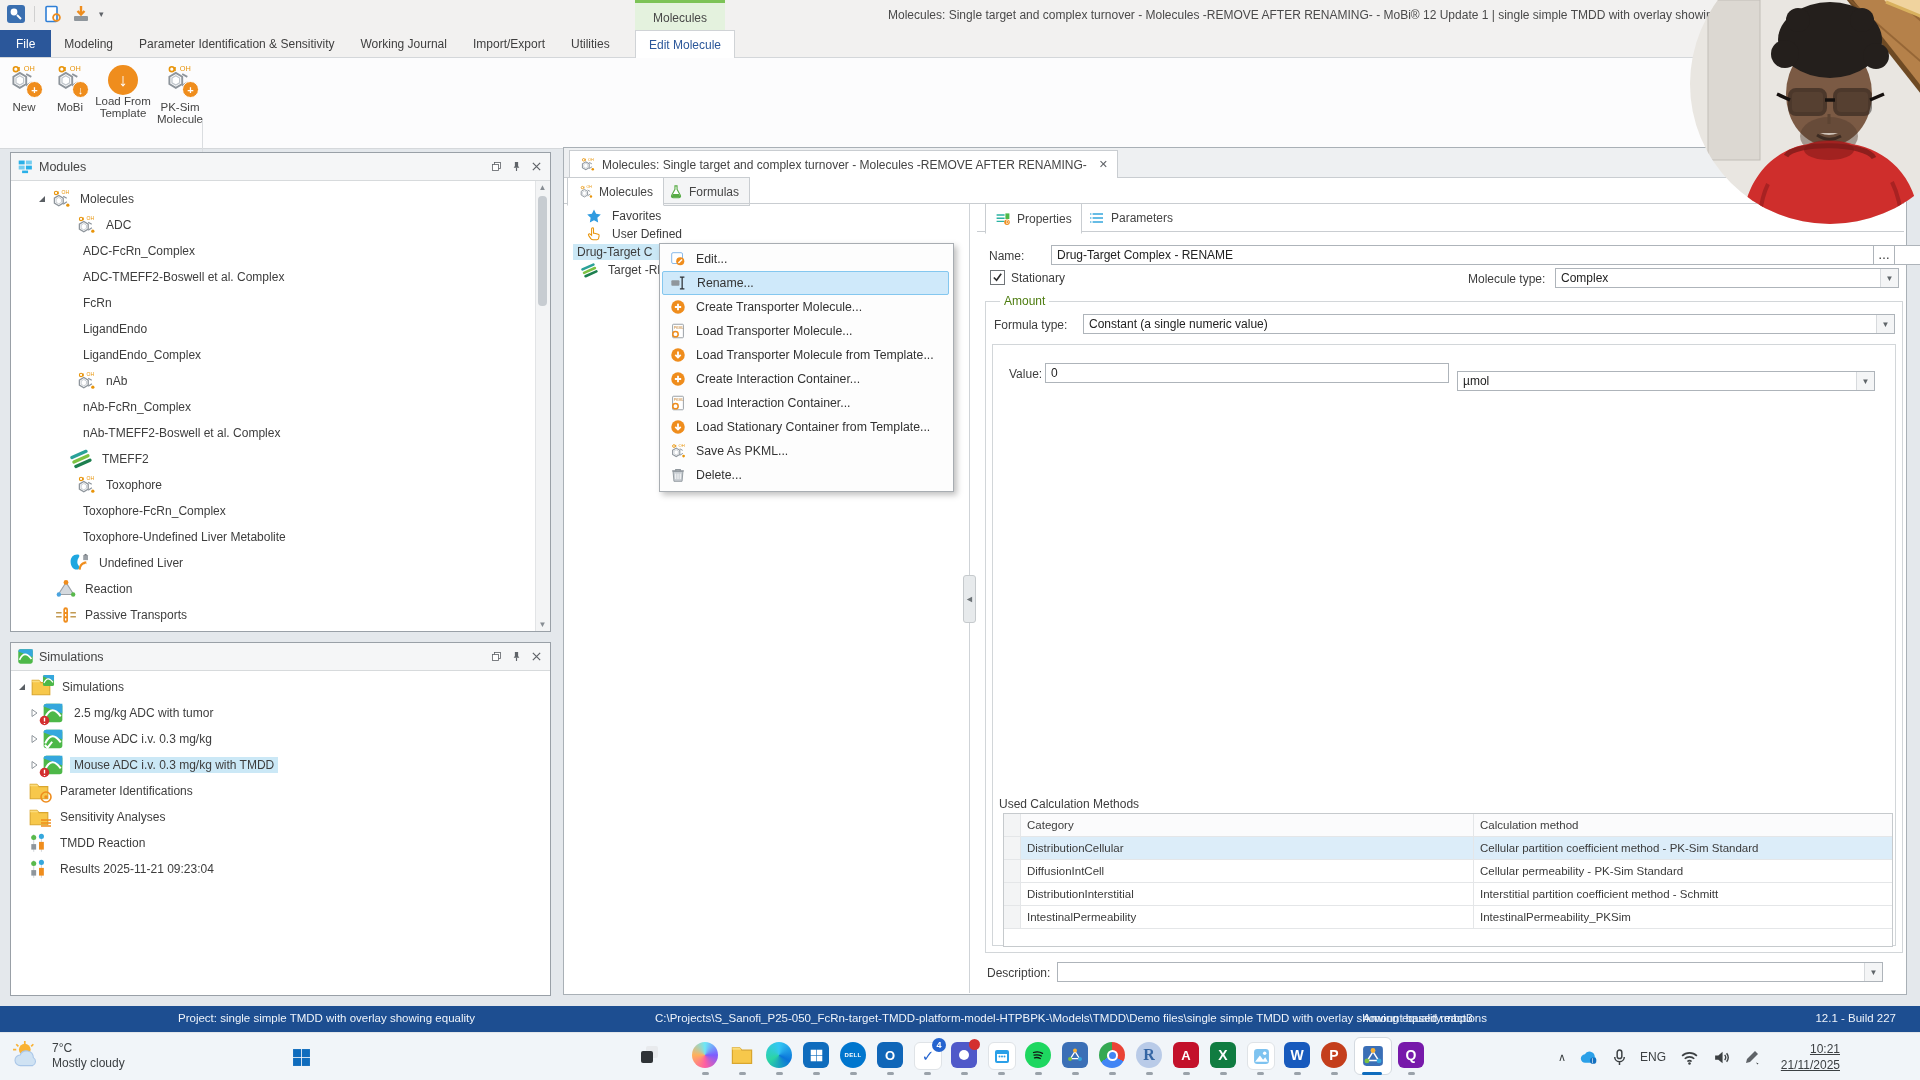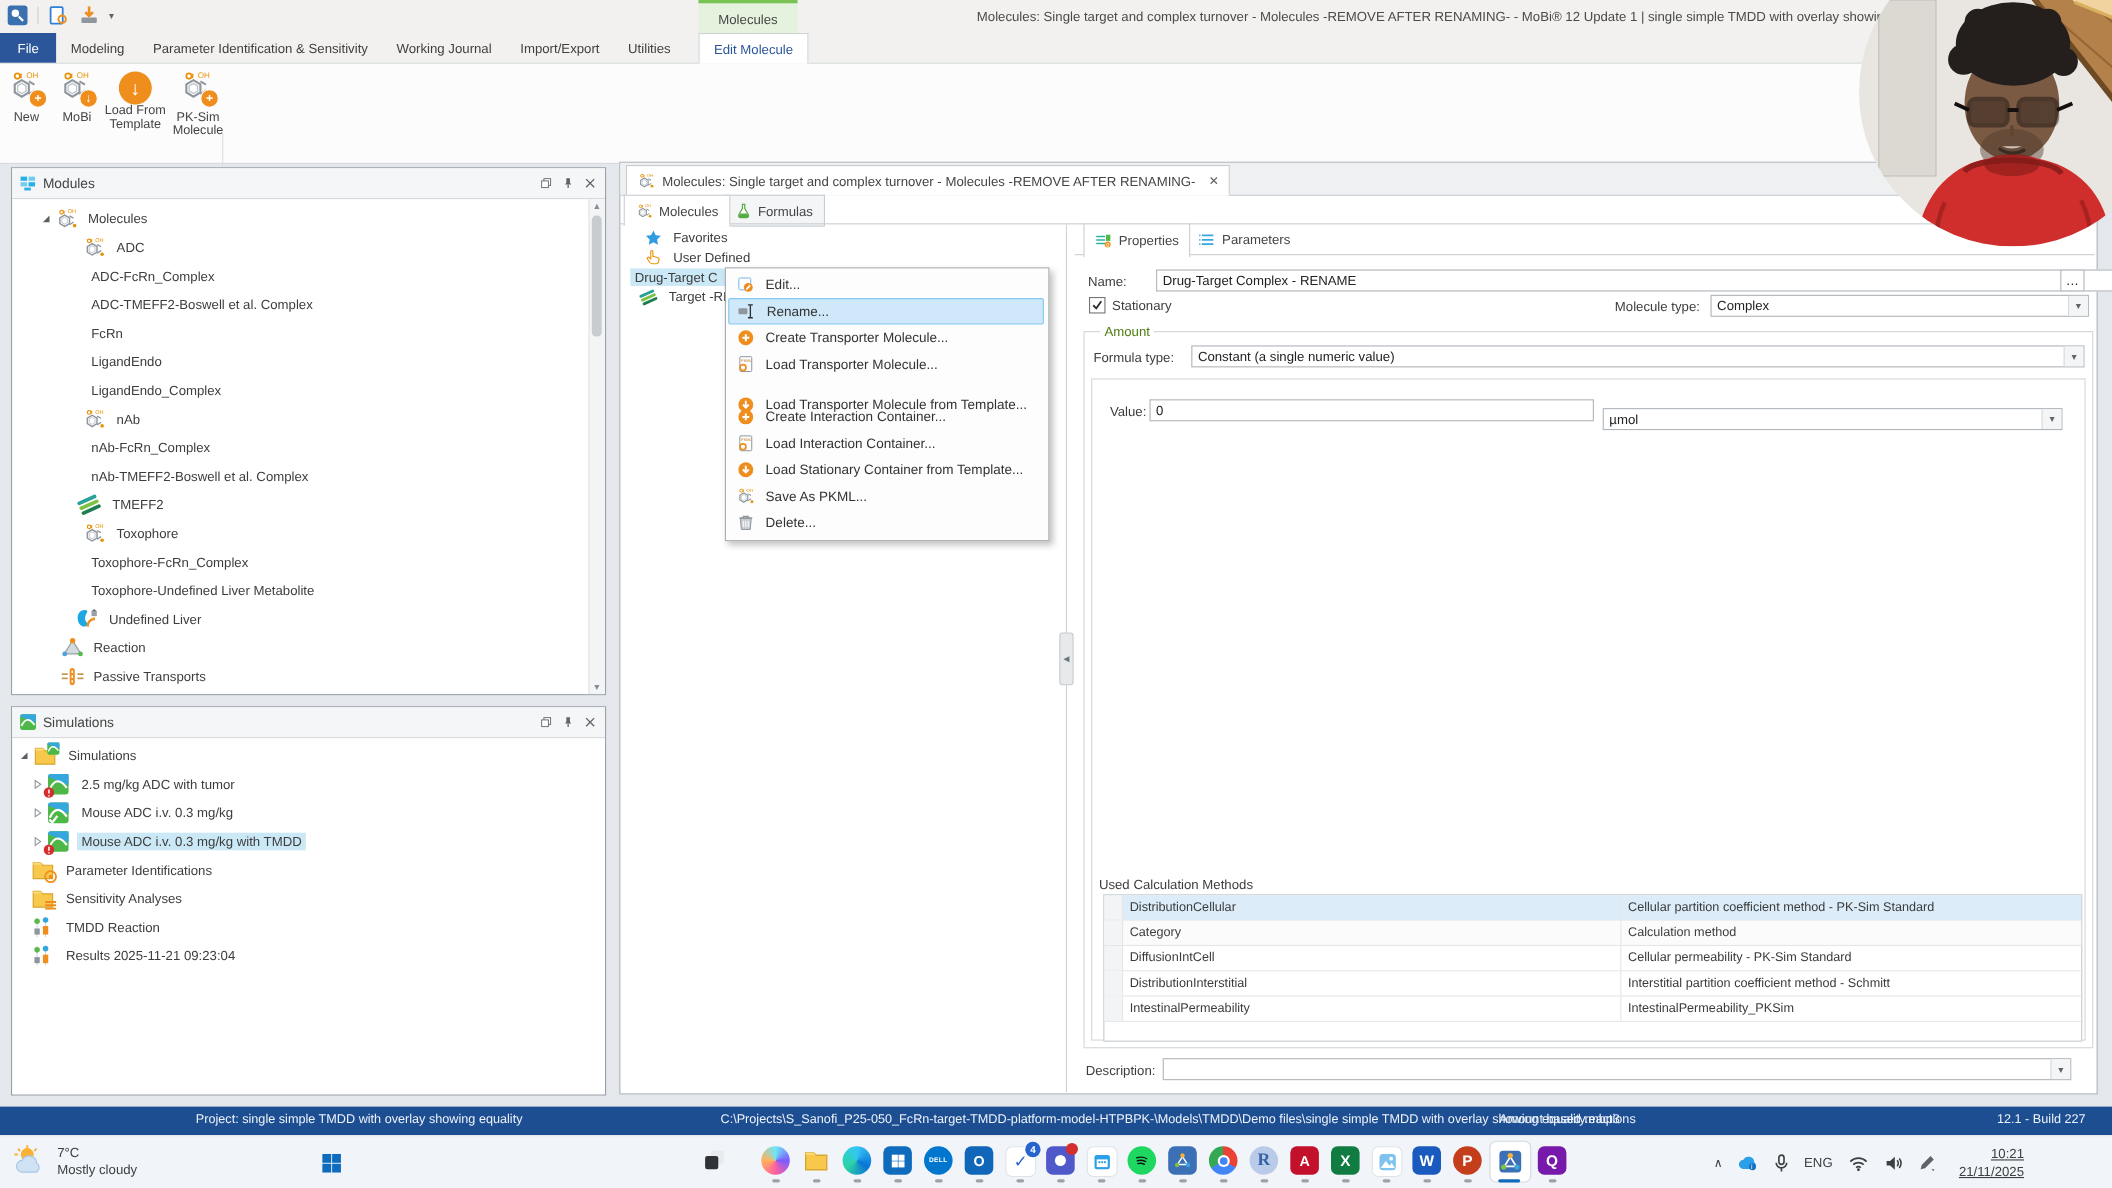--- a/index.html
+++ b/index.html
@@ -698,29 +698,29 @@
       <div class="p field" style="left:52px;top:18px;width:404px;">
           <span>0</span>
         </div>
       <div class="p combo" style="left:464px;top:26px;width:418px;justify-content:flex-end;">
         <span class="val nw">µmol</span>
           <span class="dd">▼</span>
       </div>
 
       <span class="p lab" style="left:6px;top:452px;">Used Calculation Methods</span>
       <div class="ucmtable" style="left:10px;top:468px;width:888px;height:132px;">
+        <div class="ucmrow head">
+          <div class="c-ind"></div>
+          <div class="c-cat">Category</div>
+          <div class="c-met">Calculation method</div>
+        </div>
         <div class="ucmrow hl">
           <div class="c-ind"></div>
           <div class="c-cat">DistributionCellular</div>
           <div class="c-met nw">Cellular partition coefficient method - PK-Sim Standard</div>
-        </div>
-        <div class="ucmrow head">
-          <div class="c-ind"></div>
-          <div class="c-cat">Category</div>
-          <div class="c-met">Calculation method</div>
         </div>
         <div class="ucmrow">
           <div class="c-ind"></div>
           <div class="c-cat">DiffusionIntCell</div>
           <div class="c-met nw">Cellular permeability - PK-Sim Standard</div>
         </div>
         <div class="ucmrow">
           <div class="c-ind"></div>
           <div class="c-cat">DistributionInterstitial</div>
           <div class="c-met nw">Interstitial partition coefficient method - Schmitt</div>
@@ -760,21 +760,21 @@
         <path d="M10 6.5v7M6.5 10h7" stroke="#fff" stroke-width="2"></path>
       </svg>
     <span>Create Transporter Molecule...</span>
   </div>
   <div class="citem" style="top:75px;">
     <svg class="ic" viewBox="0 0 20 20">
         <use href="#i-pkml"></use>
       </svg>
       <span>Load Transporter Molecule...</span>
   </div>
-  <div class="citem" style="top:112px;align-items:center;">
+  <div class="citem" style="top:99px;align-items:center;">
     <svg class="ic" viewBox="0 0 20 20">
         <circle cx="10" cy="10" r="7.5" fill="#ef8d1d"></circle>
         <path d="M10 6v6M7 9.8l3 3 3-3" stroke="#fff" stroke-width="2" fill="none"></path>
       </svg>
     <span>Load Transporter Molecule from Template...</span>
   </div>
   <div class="citem" style="top:123px;">
     <svg class="ic" viewBox="0 0 20 20">
         <circle cx="10" cy="10" r="7.5" fill="#ef8d1d"></circle>
         <path d="M10 6.5v7M6.5 10h7" stroke="#fff" stroke-width="2"></path>

